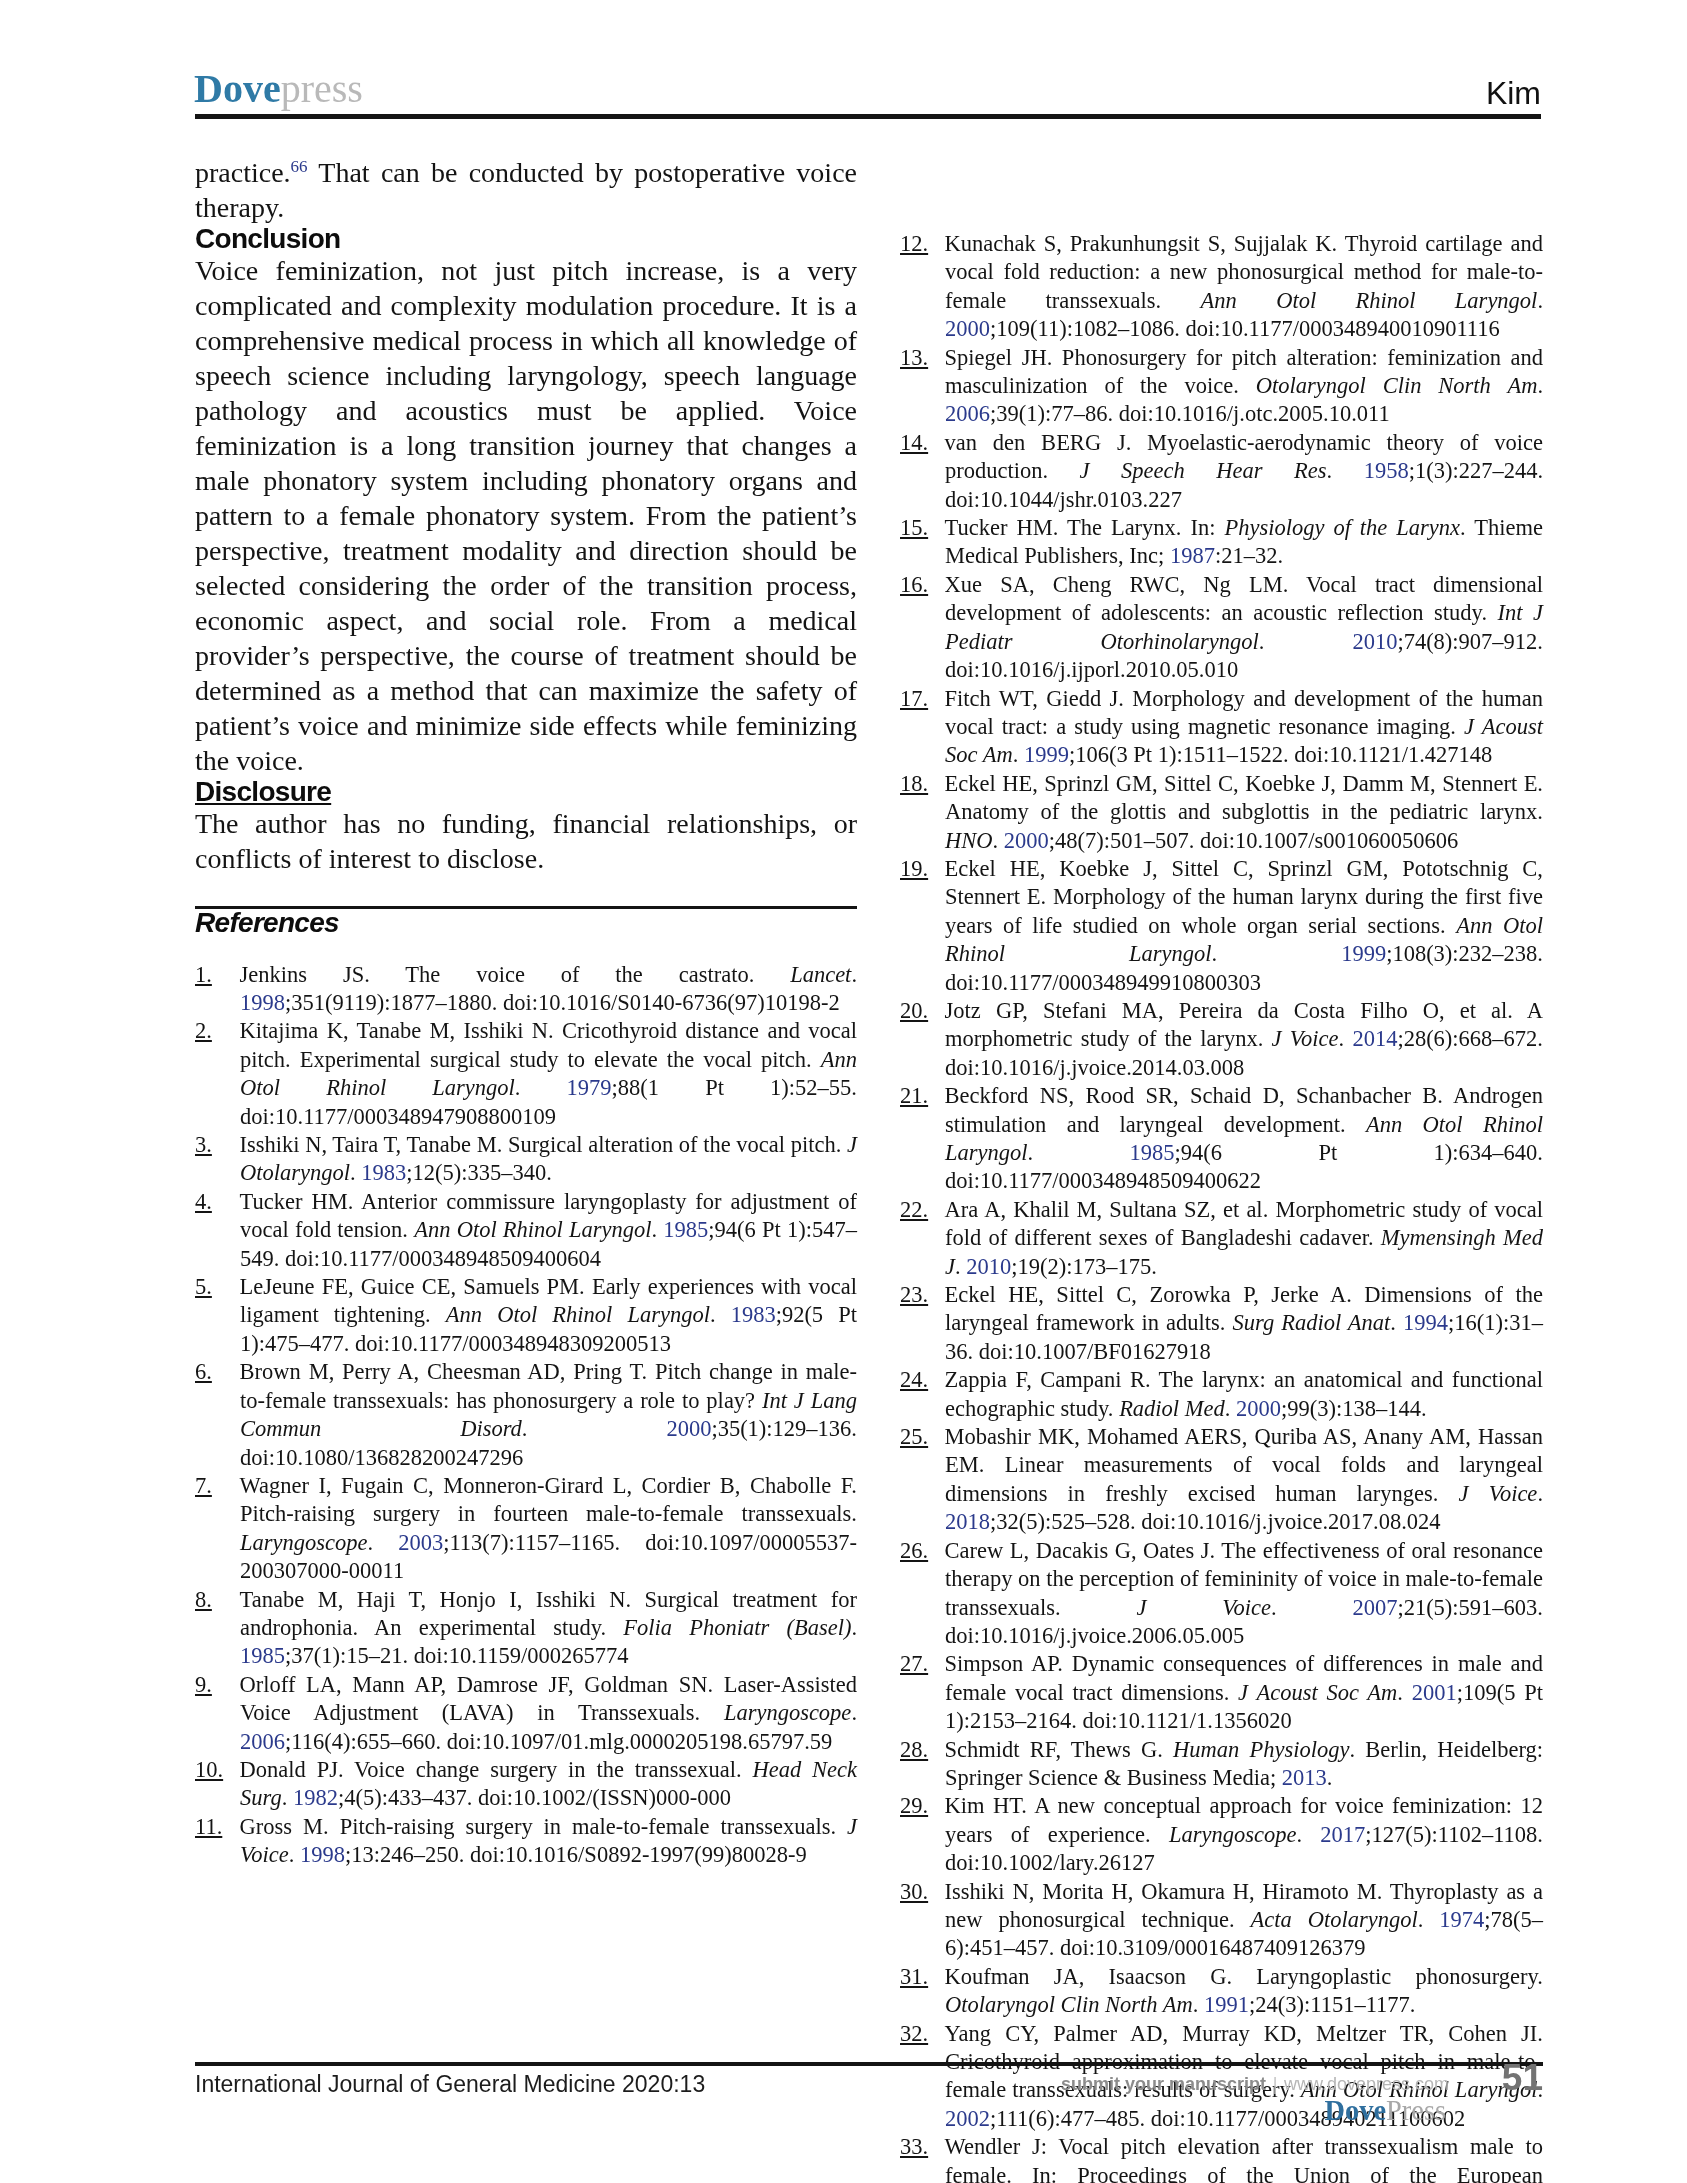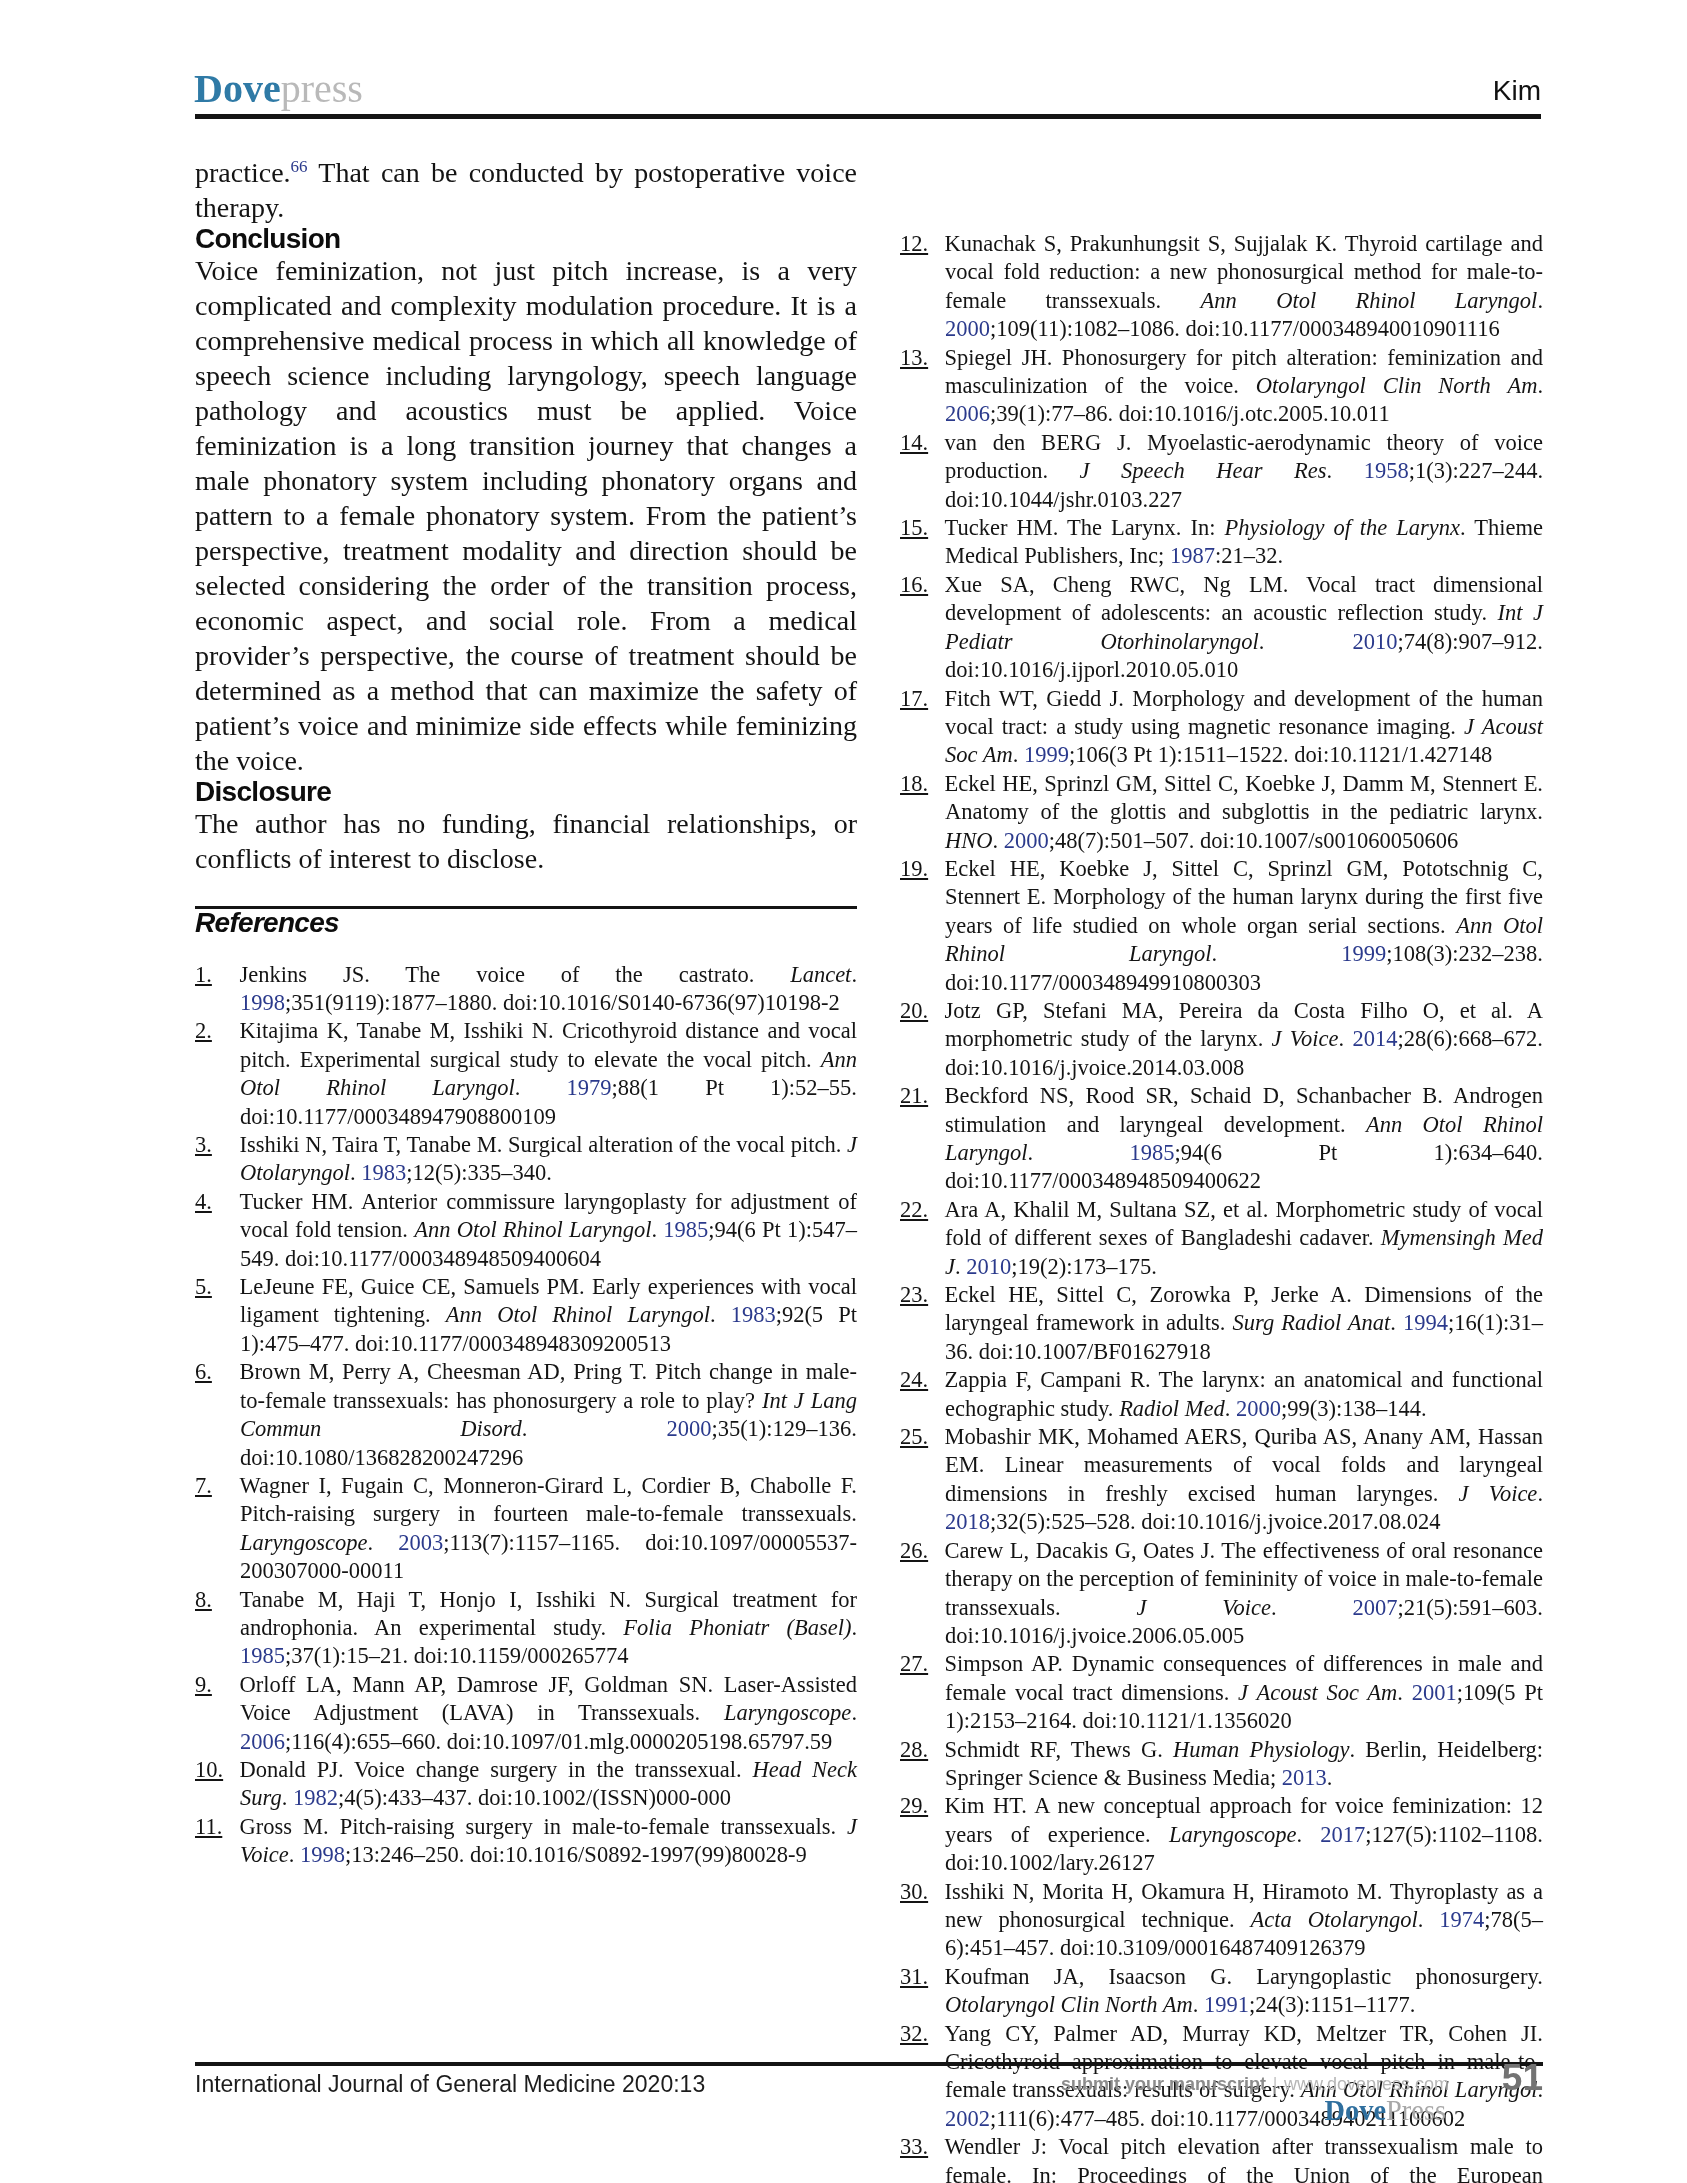--- a/index.html
+++ b/index.html
@@ -16,42 +16,42 @@
   .logo-top{
     position:absolute;left:194px;top:69px;
     font-family:"Liberation Serif","DejaVu Serif",serif;
     font-size:40px;line-height:1;letter-spacing:0px;
   }
   .logo-top .dove{color:#2f7aa6;font-weight:700;}
   .logo-top .press{color:#b9b9b9;font-weight:400;}
   .author-top{
     position:absolute;right:146px;top:77px;
     font-family:"Liberation Sans","DejaVu Sans",sans-serif;
-    font-size:28px;line-height:1;color:#111;text-align:right;
+    font-size:32px;line-height:1;color:#111;text-align:right;
   }
   .header-rule{
     position:absolute;left:195px;right:146px;top:114px;height:4.6px;
     background:#141414;
   }
   
   .col{position:absolute;top:0;}
   .col-left{left:195px;top:155px;width:662px;}
   .col-right{left:900px;top:230px;width:643px;}
   p.body{
     margin:0;font-size:28px;line-height:35px;text-align:justify;
   }
   h2.sect{
     margin:0;
     font-family:"Liberation Sans","DejaVu Sans",sans-serif;
     font-weight:700;font-size:28px;line-height:1;color:#0d0d0d;
     letter-spacing:-0.7px;
   }
   .h-conclusion{margin-top:85px;}
   .p-conclusion{margin-top:12px;}
-  .h-disclosure{margin-top:44px;}
+  .h-disclosure{margin-top:44px;text-decoration:underline;}
   .p-disclosure{margin-top:12px;}
   .refs-rule{margin-top:30px;height:2.6px;background:#141414;width:100%;}
   .h-references{margin-top:17px;font-style:italic;}
   .refs{margin-top:24px;}
   
   .ref{
     font-size:22.5px;line-height:28.4px;text-align:justify;
     padding-left:45px;text-indent:-45px;
   }
   .ref .num{

